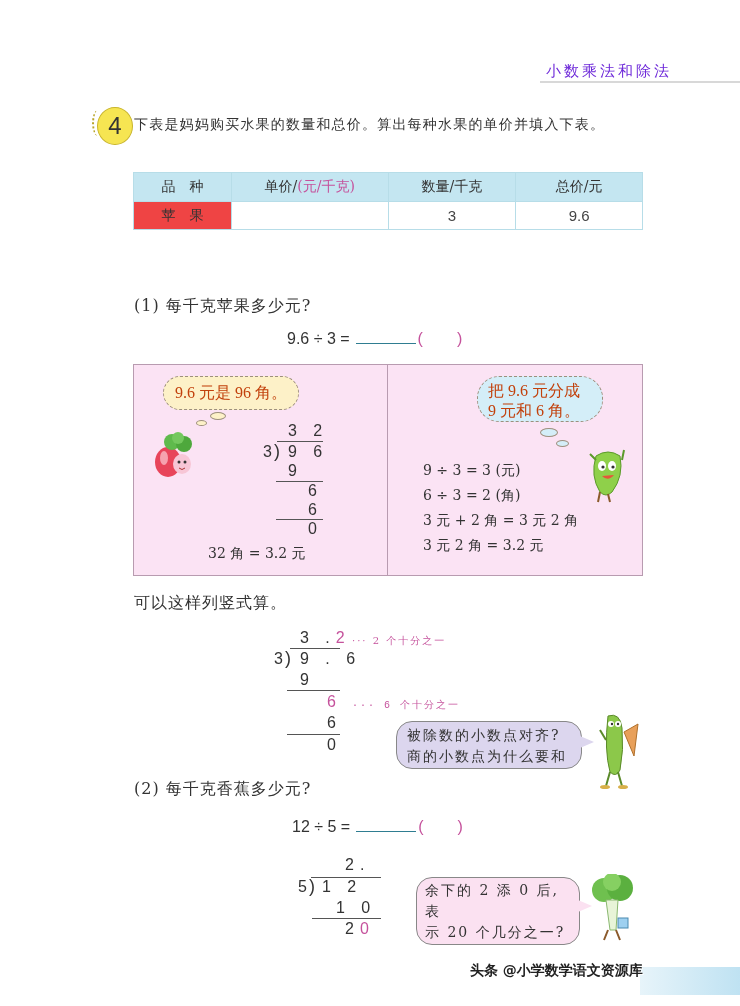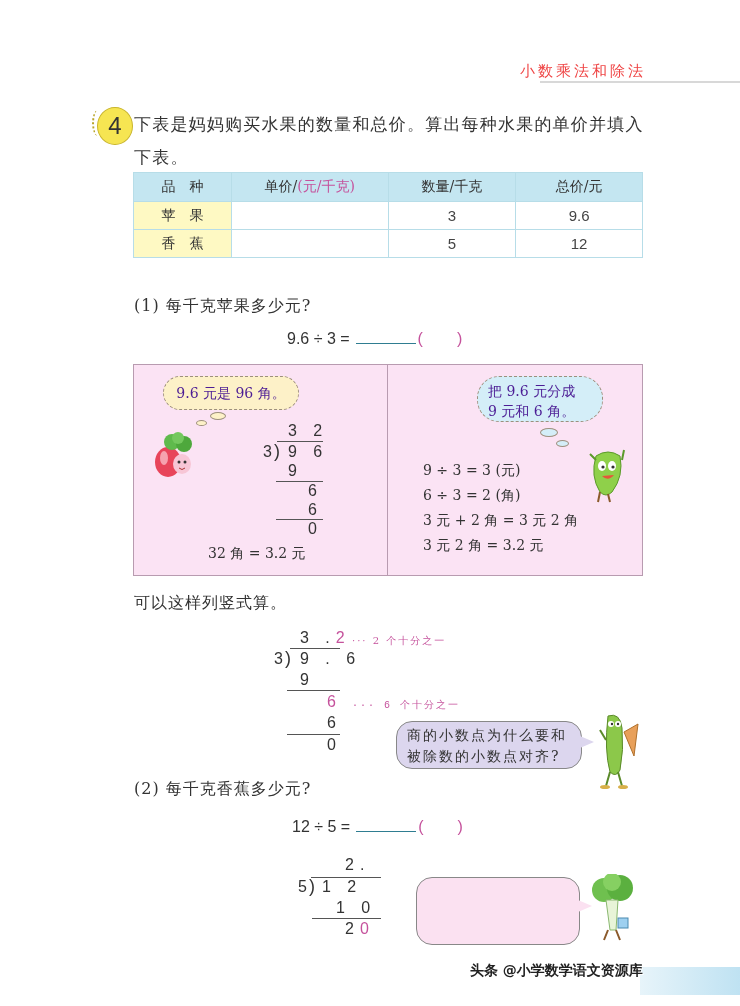--- a/index.html
+++ b/index.html
@@ -5,51 +5,51 @@
   html, body { margin: 0; padding: 0; }
   body {
     width: 740px; height: 1006px; position: relative; overflow: hidden;
     background: #ffffff; color: #333;
     font-family: "DejaVu Serif", "Liberation Serif", serif;
   }
   .abs { position: absolute; }
   .sans { font-family: "Liberation Sans", "DejaVu Sans", sans-serif; }
 
   
-  .header-title { left: 520px; top: 62px; font-size: 15px; letter-spacing: 3px; color: #ef4444; font-family: Liberation Mono, monospace; }
+  .header-title { left: 546px; top: 62px; font-size: 15px; letter-spacing: 3px; color: #6d28d9; font-family: Liberation Mono, monospace; }
   .header-rule { left: 540px; top: 81px; width: 200px; height: 2px; background: #d8d8d8; }
 
   
   .badge { left: 97px; top: 107px; width: 34px; height: 36px; border-radius: 50%;
     background: #f6e552; border: 1px solid #c9b52b; display: flex; align-items: center;
     justify-content: center; font-size: 24px; color: #333; }
   .badge::before { content: ""; position: absolute; left: -6px; top: 2px; width: 10px; height: 26px;
     border-left: 2px dotted #b9a52b; border-radius: 50%; }
 
-  .prompt { left: 134px; top: 108px; width: 520px; font-size: 17px; line-height: 33px; letter-spacing: 1.2px; color: #333; }
+  .prompt { left: 134px; top: 108px; width: 520px; font-size: 14px; line-height: 33px; letter-spacing: 1.2px; color: #333; }
 
   
   table.fruit { position: absolute; left: 133px; top: 172px; width: 510px; border-collapse: collapse; font-size: 14px; }
   table.fruit td, table.fruit th { border: 1px solid #b7dde8; height: 27px; text-align: center; padding: 0; font-weight: normal; }
   table.fruit tr.head th { background: #c4e6f1; height: 28px; }
-  table.fruit td.name { background: #fef9c3; letter-spacing: 14px; padding-left: 14px; }
+  table.fruit td.name { background: #ef4444; letter-spacing: 14px; padding-left: 14px; }
   table.fruit th.name { letter-spacing: 14px; padding-left: 14px; }
   table.fruit td.num { font-family: "Liberation Sans", sans-serif; font-size: 15px; color: #444; }
   .pinkunit { color: #c5529c; }
 
   .q-label { font-size: 16px; color: #333; letter-spacing: 1px; }
   .eq { font-family: "Liberation Sans", sans-serif; font-size: 16px; color: #333; }
   .blank { display: inline-block; width: 60px; border-bottom: 1px solid #2f7d91; height: 14px; vertical-align: baseline; margin-left: 6px; }
   .paren-pink { color: #c5529c; }
 
   
   .panel { left: 133px; top: 364px; width: 508px; height: 210px; background: #fbe3f4; border: 1px solid #b89bb0; }
   .panel-divider { left: 387px; top: 364px; width: 1px; height: 211px; background: #b89bb0; }
 
-  .cloud { border: 1.5px dashed #9d8f7d; border-radius: 22px; font-size: 14px; color: #4c1d95; }
+  .cloud { border: 1.5px dashed #9d8f7d; border-radius: 22px; font-size: 16px; color: #c2410c; font-family: Liberation Serif, serif; }
   .cloud-yellow { left: 163px; top: 376px; width: 134px; height: 32px; background: #fdf1c8; line-height: 32px; text-align: center; }
   .cloud-blue { left: 477px; top: 376px; width: 126px; height: 46px; background: #d4eef8; line-height: 20px; padding-top: 4px; padding-left: 10px; box-sizing: border-box; }
   .puff { border: 1px solid #9d8f7d; border-radius: 50%; }
 
   .ld { font-family: "Liberation Sans", sans-serif; font-size: 16px; color: #333; letter-spacing: 6px; }
   .rule { height: 1px; background: #555; }
 
   .calc-line { font-size: 14px; color: #333; line-height: 25px; }
 
   .pink { color: #c5529c; }
@@ -86,26 +86,20 @@
     <th><span>单价/</span><span class="pinkunit">(元/千克)</span></th>
     <th>数量/千克</th>
     <th>总价/元</th>
   </tr>
   <tr>
     <td class="name">苹果</td>
     <td></td>
     <td class="num">3</td>
     <td class="num">9.6</td>
   </tr>
-  <tr>
-    <td class="name">香蕉</td>
-    <td></td>
-    <td class="num">5</td>
-    <td class="num">12</td>
-  </tr>
 </tbody>
   </table>
 
 <div class="abs q-label" style="left:134px; top:296px;">(1) 每千克苹果多少元?</div>
 <div class="abs eq" style="left:287px; top:329px;text-align:center;">
   <span>9.6 ÷ 3 =</span><span class="blank"></span><span class="paren-pink" style="margin-left:2px;">(</span><span style="display:inline-block;width:34px;"></span><span class="paren-pink">)</span>
 </div>
 
 <div class="abs panel"></div>
 <div class="abs panel-divider"></div>
@@ -176,22 +170,22 @@
 <div class="abs ld" style="left:300px; top:650px;">9 . 6</div>
 <div class="abs ld" style="left:300px; top:671px;">9</div>
 <div class="abs rule" style="left:287px; top:690px; width:53px;"></div>
 <div class="abs ld pink" style="left:327px; top:693px;">6</div>
 <div class="abs note" style="left:352px; top:698px;font-family:Liberation Mono, monospace;">··· 6 个十分之一</div>
 <div class="abs ld" style="left:327px; top:714px;">6</div>
 <div class="abs rule" style="left:287px; top:734px; width:53px;"></div>
 <div class="abs ld" style="left:327px; top:736px;">0</div>
 
 <div class="abs bubble bubble-purple">
+  <div>被除数的小数点对齐?</div>
   <div>商的小数点为什么要和</div>
-  <div>被除数的小数点对齐?</div>
 </div>
 <div class="abs" style="left:580px; top:736px; width:0; height:0; border-top:6px solid transparent; border-bottom:6px solid transparent; border-left:14px solid #dcd6ee;"></div>
 
 <div class="abs" style="left:594px; top:710px; width:46px; height:80px;">
   <svg width="46" height="80" viewBox="0 0 46 80">
     <path d="M30 22 L44 14 L40 46 Z" fill="#e8a05a" stroke="#b0702b"></path>
     <path d="M14 6 Q26 2 28 18 Q30 40 26 60 Q22 68 16 62 Q10 40 14 6Z" fill="#8cc84a" stroke="#5b8a2a"></path>
     <ellipse cx="17" cy="14" rx="3" ry="3" fill="#fff"></ellipse>
       <ellipse cx="24" cy="14" rx="3" ry="3" fill="#fff"></ellipse>
     <circle cx="18" cy="14" r="1.2" fill="#333"></circle>
@@ -211,20 +205,22 @@
 <div class="abs ld" style="left:345px; top:856px;">2.</div>
 <div class="abs rule" style="left:311px; top:877px; width:70px;"></div>
 <div class="abs ld" style="left:298px; top:878px;">5</div>
 <div class="abs sans" style="left:309px; top:876px; font-size:18px; color:#333;">)</div>
 <div class="abs ld" style="left:322px; top:878px;">1 2</div>
 <div class="abs ld" style="left:336px; top:899px;">1 0</div>
 <div class="abs rule" style="left:312px; top:918px; width:69px;"></div>
 <div class="abs ld" style="left:345px; top:920px;"><span>2</span><span class="pink">0</span></div>
 
 <div class="abs bubble bubble-pink">
+  <div>余下的 2 添 0 后, 表</div>
+  <div>示 20 个几分之一?</div>
 </div>
 <div class="abs" style="left:578px; top:900px; width:0; height:0; border-top:6px solid transparent; border-bottom:6px solid transparent; border-left:14px solid #fbe1f1;"></div>
 
 <div class="abs" style="left:586px; top:874px; width:52px; height:70px;">
   <svg width="52" height="70" viewBox="0 0 52 70">
     <circle cx="18" cy="16" r="12" fill="#6fc04f"></circle>
       <circle cx="34" cy="14" r="13" fill="#5bb03f"></circle>
       <circle cx="26" cy="8" r="9" fill="#86d062"></circle>
     <path d="M20 26 L24 56 L30 56 L32 26 Z" fill="#e8f4d8" stroke="#8ab870"></path>
     <rect x="32" y="44" width="10" height="10" fill="#9ed0f0" stroke="#4a8ab0"></rect>

